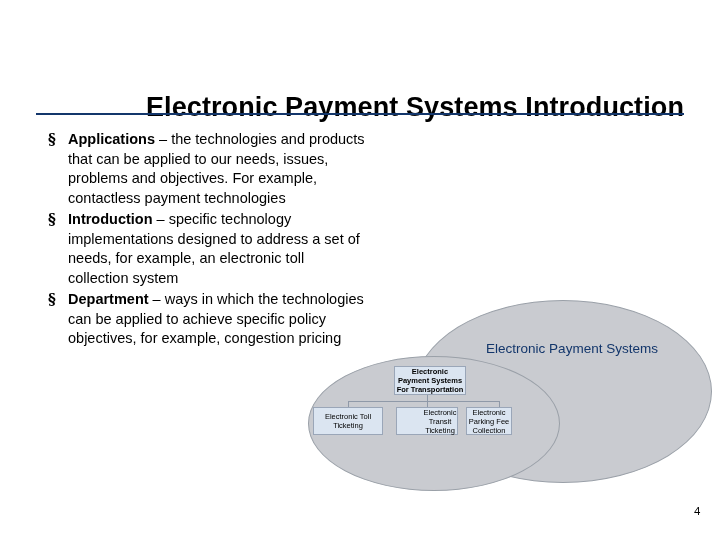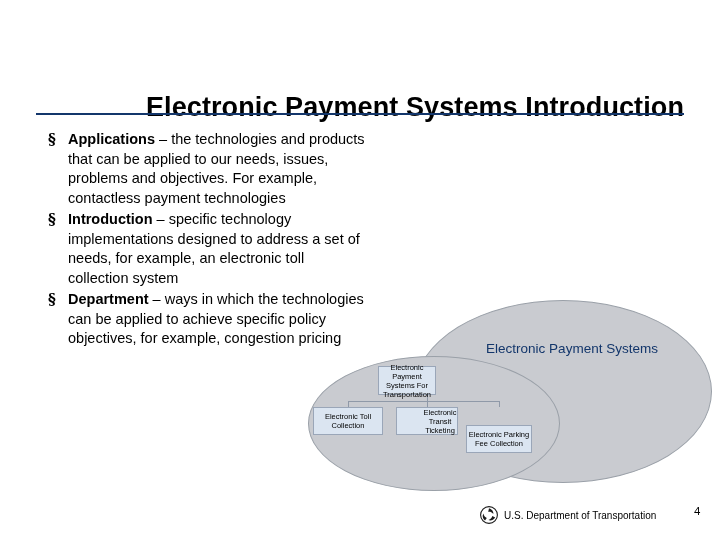--- a/index.html
+++ b/index.html
@@ -117,44 +117,44 @@
     font-size: 7.5px;
     line-height: 9px;
     color: #000000;
     display: flex;
     align-items: center;
     justify-content: center;
     box-sizing: border-box;
     padding: 1px;
   }
   .node-top {
-    left: 78px;
+    left: 94px;
     top: 70px;
-    width: 58px;
+    width: 72px;
     height: 29px;
+    font-weight: bold;
   }
   .node-b1 {
     left: 13px;
     top: 111px;
     width: 70px;
     height: 28px;
   }
   .node-b2 {
     left: 96px;
     top: 111px;
     width: 62px;
     height: 28px;
     padding-left: 27px;
   }
   .node-b3 {
     left: 166px;
     top: 111px;
-    width: 66px;
+    width: 46px;
     height: 28px;
-    margin-top: 18px;
   }
   .connector {
     position: absolute;
     background: #8f99a8;
   }
 
   
   .footer {
     position: absolute;
     left: 480px;
@@ -215,32 +215,21 @@
     <div class="ellipse-small"></div>
 
     <div class="eps-label">Electronic Payment Systems</div>
 
     <div class="connector" style="left:127px; top:99px; width:1px; height:12px;"></div>
     <div class="connector" style="left:48px; top:105px; width:151px; height:1px;"></div>
     <div class="connector" style="left:48px; top:105px; width:1px; height:6px;"></div>
     <div class="connector" style="left:199px; top:105px; width:1px; height:6px;"></div>
 
     <div class="node node-top">Electronic Payment Systems For Transportation</div>
-    <div class="node node-b1">Electronic Toll Collection</div>
+    <div class="node node-b1">Electronic Toll Ticketing</div>
     <div class="node node-b2">Electronic Transit Ticketing</div>
     <div class="node node-b3">Electronic Parking Fee Collection</div>
   </div>
 
-  <div class="footer">
-    <span class="dot-logo">
-      <svg width="18" height="18" viewBox="0 0 18 18" aria-hidden="true">
-        <circle cx="9" cy="9" r="8.4" fill="#ffffff" stroke="#1a1a1a" stroke-width="1.1"></circle>
-        <path d="M9 2.2 C12.1 3.0 13.6 5.4 13.4 8.0 C11.6 6.0 9.9 5.6 8.2 5.9 Z" fill="#1a1a1a"></path>
-        <path d="M15.2 11.4 C13.6 14.1 10.8 14.9 8.4 14.1 C10.9 13.0 11.9 11.6 12.3 9.9 Z" fill="#1a1a1a"></path>
-        <path d="M5.0 14.6 C2.5 12.7 2.2 9.8 3.3 7.6 C4.0 10.2 5.2 11.4 6.8 12.1 Z" fill="#1a1a1a"></path>
-      </svg>
-    </span>
-    <span class="footer-text">U.S. Department of Transportation</span>
-  </div>
 
   <div class="page-number">4</div>
 
 </div>
 
 </body></html>

